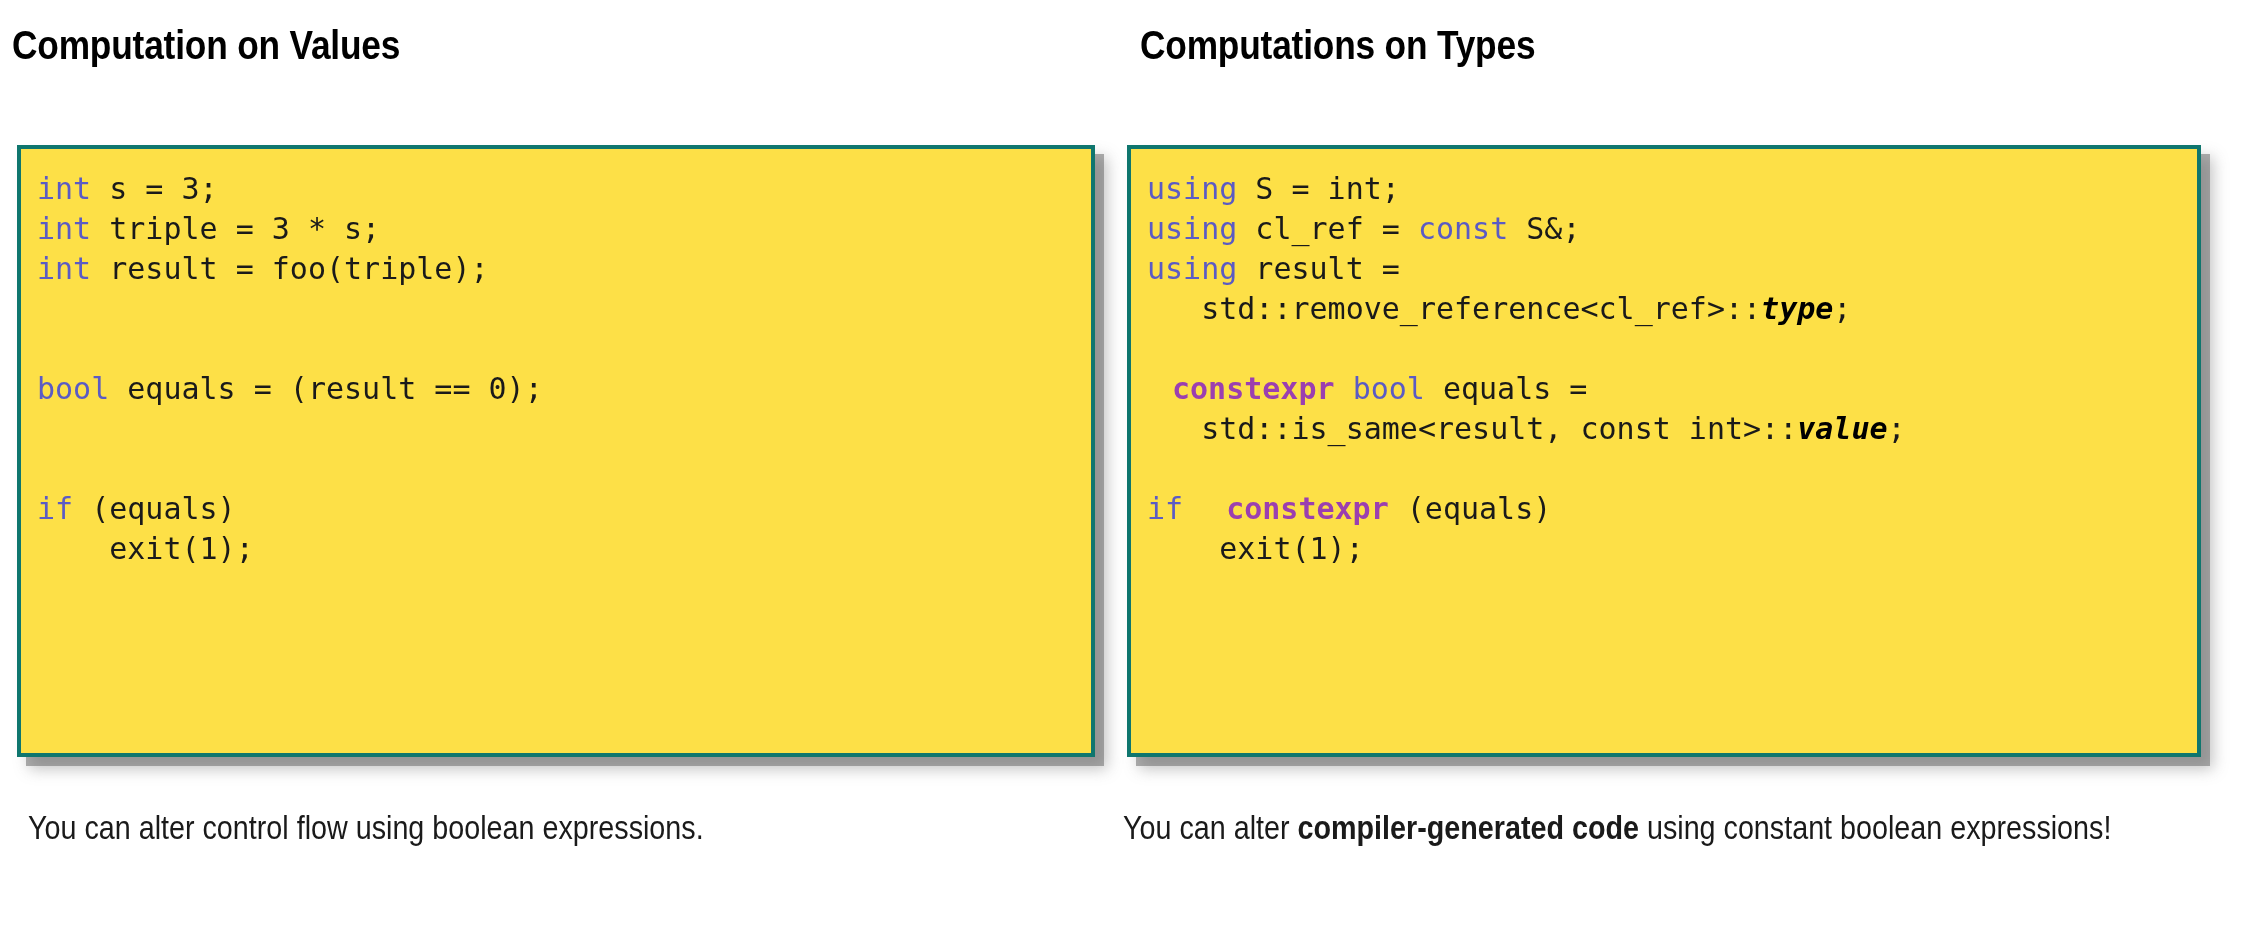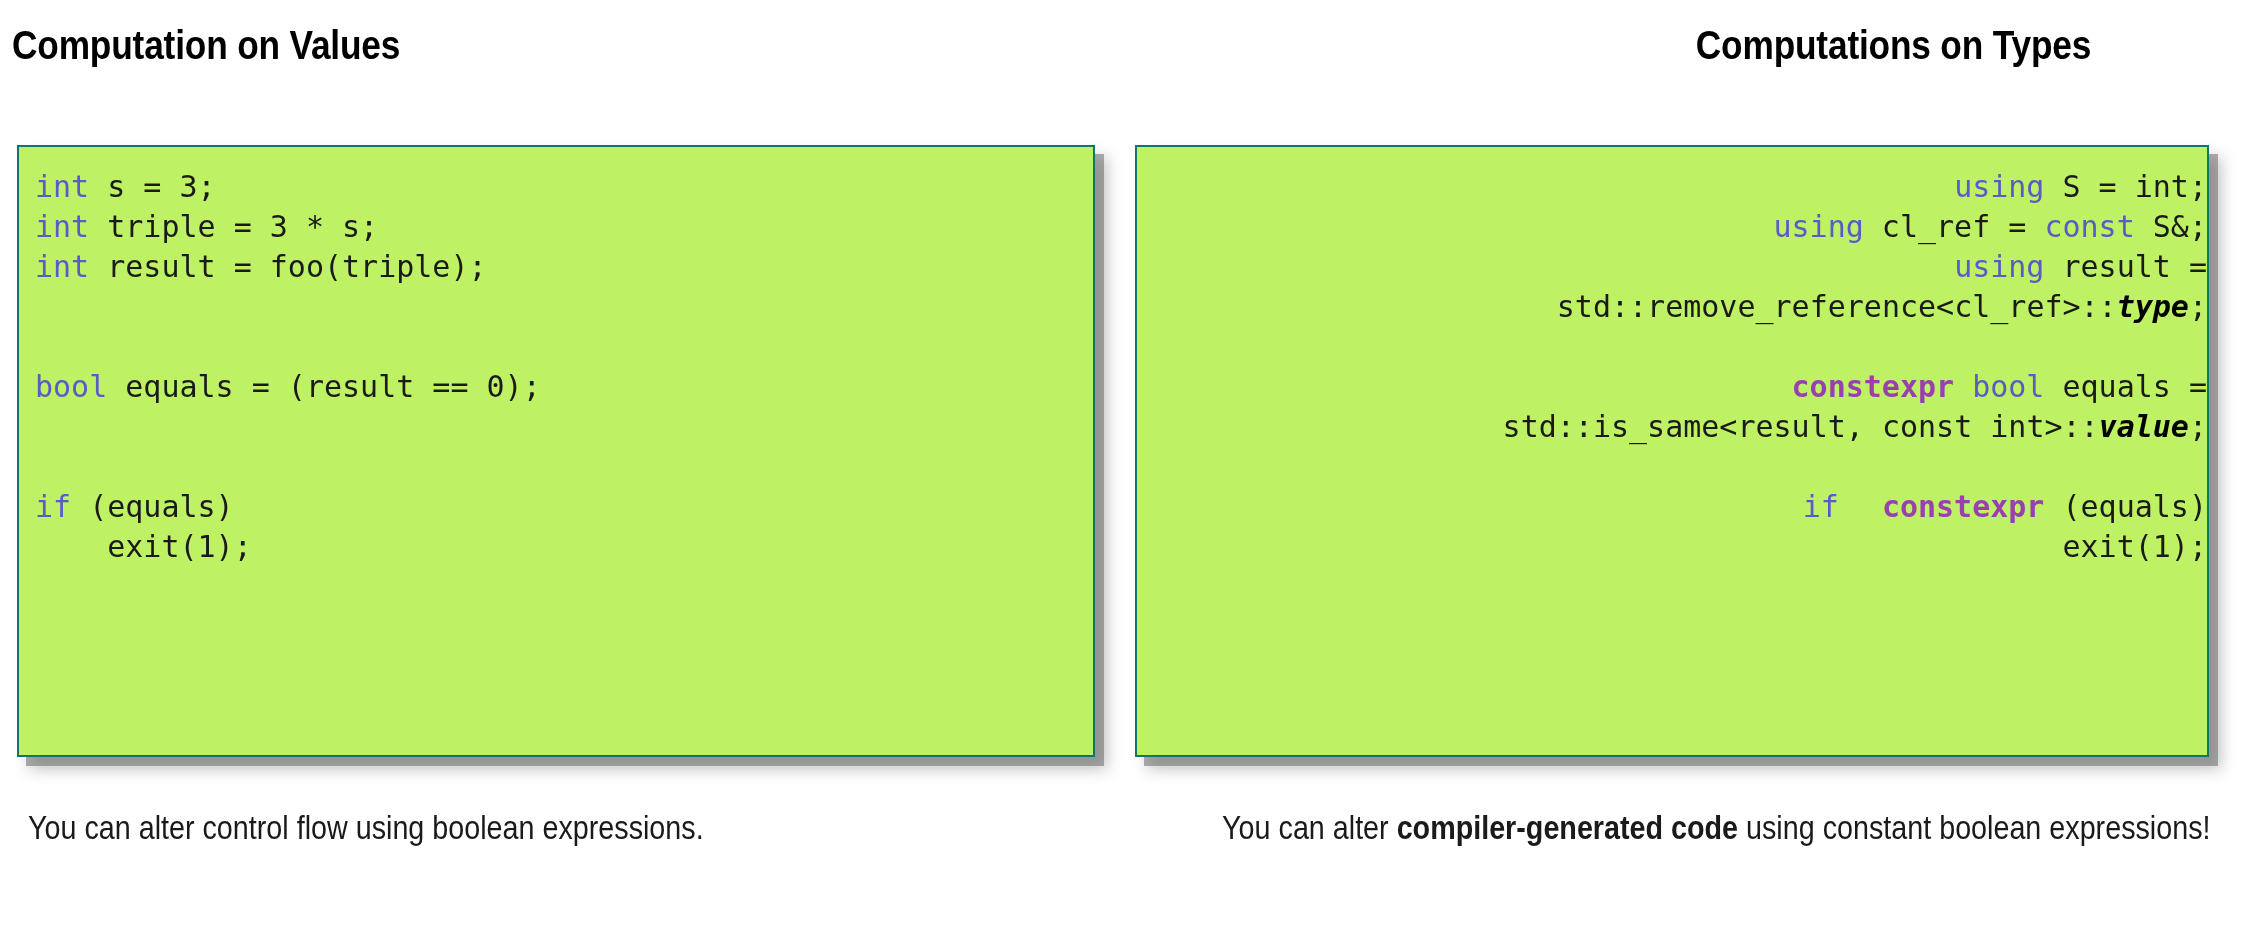--- a/index.html
+++ b/index.html
@@ -20,48 +20,48 @@
     inset: 0;
     display: flex;
     flex-direction: row;
   }
 
   .column {
     position: relative;
     box-sizing: border-box;
   }
   .column.left  { width: 1123px; padding: 0 0 0 12px; }
-  .column.right { width: 1123px; padding: 0 0 0 17px; text-align: right; }
+  .column.right { width: 1123px; padding: 0 0 0 17px; }
 
   .col-title {
     font-family: "Liberation Sans Narrow", "Liberation Sans", sans-serif;
     font-weight: bold;
     font-size: 41px;
     line-height: 41px;
     letter-spacing: -0.2px;
     color: #000000;
     margin: 0;
     padding-top: 25px;
     transform: scaleX(0.86);
     transform-origin: left center;
     white-space: nowrap;
   }
 
   .code-card {
     position: absolute;
     top: 145px;
-    background: #bef264;
-    border: 2px solid #0f766e;
+    background: #fde047;
+    border: 4px solid #0f766e;
     box-shadow: 9px 9px 0 0 rgba(110,110,110,0.55),
                 12px 12px 14px 0 rgba(120,120,120,0.45);
     box-sizing: border-box;
     overflow: hidden;
   }
   .code-card.left-card  { left: 17px;  width: 1078px; height: 612px; }
-  .code-card.right-card { left: 12px;   width: 1074px; height: 612px; }
+  .code-card.right-card { left: 4px;   width: 1074px; height: 612px; }
 
   .code-body {
     font-family: "DejaVu Sans Mono", "Liberation Mono", monospace;
     font-size: 30px;
     line-height: 40px;
     color: #1a1a1a;
     white-space: pre;
     padding: 20px 0 0 16px;
     box-sizing: border-box;
   }

